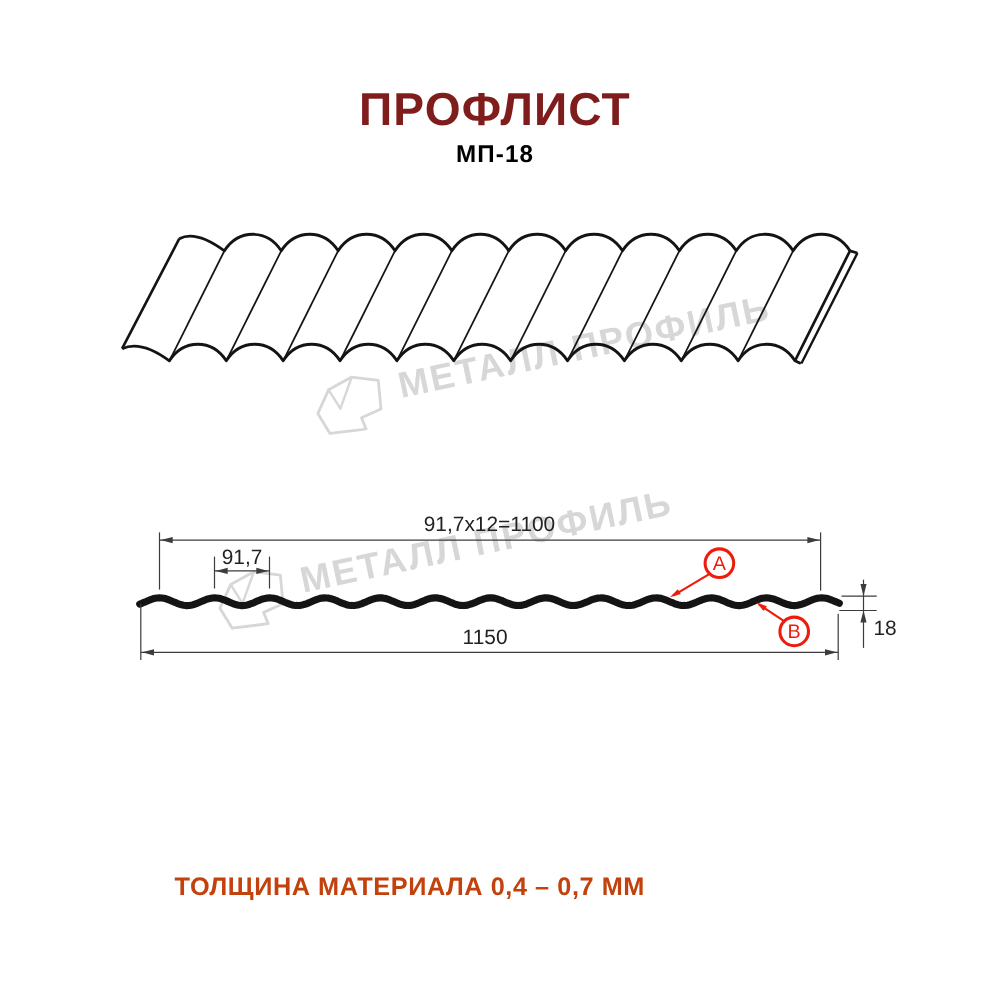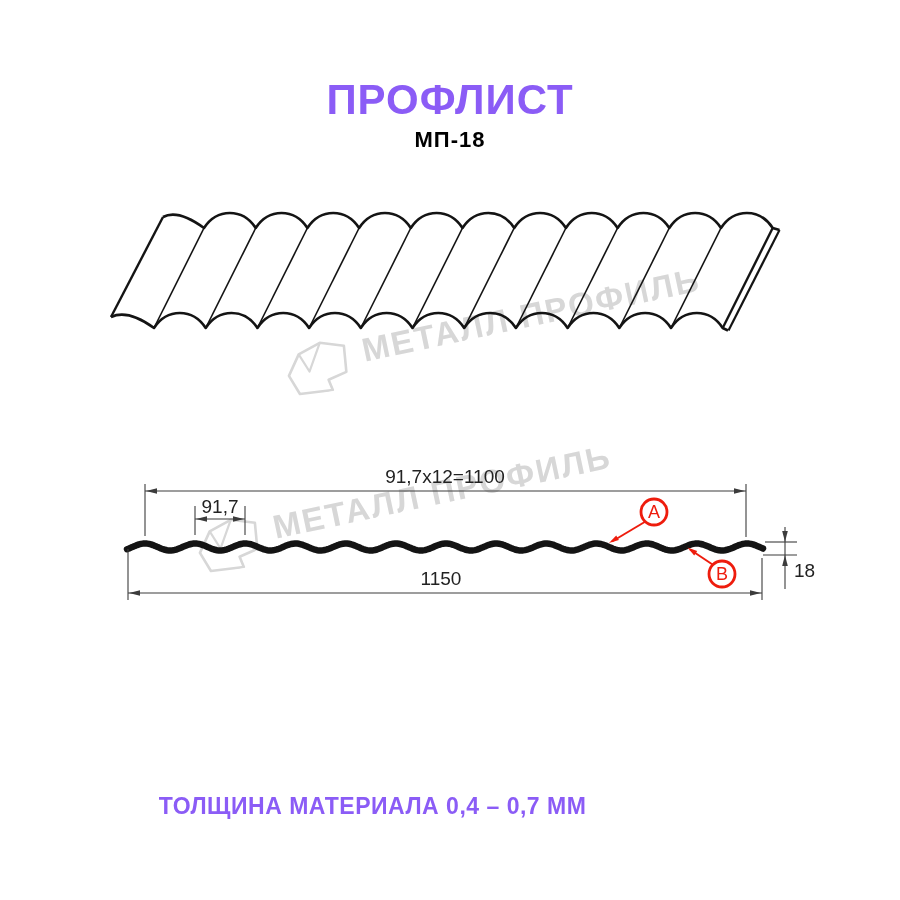--- a/index.html
+++ b/index.html
@@ -1,23 +1,23 @@
 <!DOCTYPE html>
 <html><head>
 <meta charset="utf-8">
 <style>
   html,body{margin:0;padding:0;background:#fff;}
   .stage{position:relative;width:900px;height:900px;background:#fff;overflow:hidden;
          font-family:"Liberation Sans",sans-serif;}
   .title{position:absolute;left:0;top:76px;width:900px;text-align:center;
-         font-size:42px;font-weight:800;letter-spacing:1px;color:#8b5cf6;}
+         font-size:42px;font-weight:800;letter-spacing:1px;color:#7f1d1d;}
   .subtitle{position:absolute;left:0;top:127px;width:900px;text-align:center;
          font-size:22px;font-weight:600;letter-spacing:1px;color:#000000;}
   .footer{position:absolute;left:0;top:793px;width:745px;text-align:center;
-         font-size:23px;font-weight:600;letter-spacing:.5px;color:#8b5cf6;}
+         font-size:23px;font-weight:600;letter-spacing:.5px;color:#c2410c;}
   .watermark{position:absolute;display:flex;align-items:flex-end;gap:14px;
          transform:rotate(-12deg);transform-origin:0 100%;
          font-weight:bold;font-size:33px;letter-spacing:2px;color:#d7d7d7;white-space:nowrap;}
   .watermark .wm-text{position:relative;top:-14px;}
   .wm1{left:291px;top:346px;}
   .wm2{left:202px;top:523px;}
   svg.draw{position:absolute;left:0;top:0;}
   .dim-label{font:19px "Liberation Sans",sans-serif;fill:#222;}
   .callout-letter{font:18px "Liberation Sans",sans-serif;fill:#ee1c0d;}
 </style>

